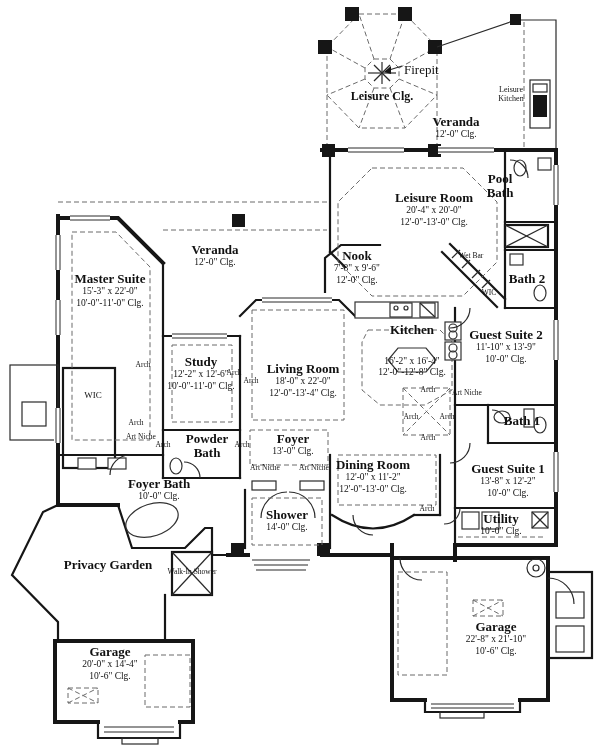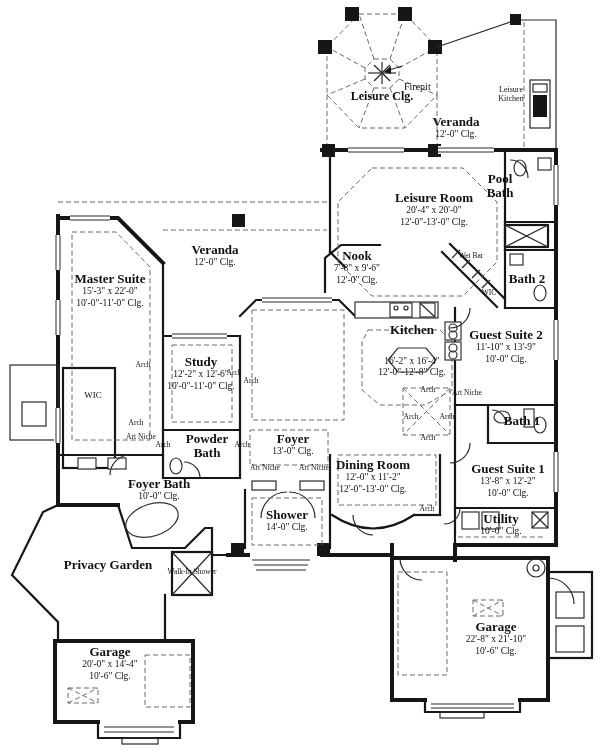--- a/index.html
+++ b/index.html
@@ -15,21 +15,21 @@
   .fix{stroke:#333;stroke-width:1.2;fill:#fff;}
   .win{stroke:#2a2a2a;stroke-width:1;fill:none;}
   
   .lbl{position:absolute;transform:translateX(-50%);text-align:center;line-height:1.18;}
   .rn{font-weight:bold;font-size:13px;white-space:nowrap;}
   .rn.wrap{white-space:normal;line-height:1.05;}
   .rd{font-size:9.5px;white-space:nowrap;}
   .ft{position:absolute;transform:translateX(-50%);text-align:center;
       font-size:7.5px;line-height:1.1;white-space:nowrap;}
   .ft.wrap{white-space:normal;}
-  .ftl{position:absolute;font-size:10px;white-space:nowrap;margin-top:19px;}
+  .ftl{position:absolute;font-size:13px;white-space:nowrap;}
   .vt{position:absolute;transform:translateX(-50%);font-weight:bold;font-size:12px;white-space:nowrap;}
   .cp{position:absolute;transform:translateX(-50%);text-align:center;font-weight:bold;
       font-size:8.5px;line-height:1.25;background:#fff;}
 </style>
 </head>
 <body>
 
 <div class="plan">
 
 <svg width="600" height="754" viewBox="0 0 600 754">
@@ -355,20 +355,25 @@
 </div>
 <div class="lbl" style="left:110px;top:271px">
   <div class="rn">Master Suite</div>
   <div class="rd">15'-3" x 22'-0"</div>
   <div class="rd">10'-0"-11'-0" Clg.</div>
 </div>
 <div class="lbl" style="left:201px;top:354px">
   <div class="rn">Study</div>
   <div class="rd">12'-2" x 12'-6"</div>
   <div class="rd">10'-0"-11'-0" Clg.</div>
+</div>
+<div class="lbl" style="left:303px;top:361px">
+  <div class="rn">Living Room</div>
+  <div class="rd">18'-0" x 22'-0"</div>
+  <div class="rd">12'-0"-13'-4" Clg.</div>
 </div>
 <div class="lbl" style="left:412px;top:322px">
   <div class="rn">Kitchen</div>
 </div>
 <div class="lbl" style="left:412px;top:356px">
   <div class="rd">16'-2" x 16'-4"</div>
   <div class="rd">12'-0"-12'-8" Clg.</div>
 </div>
 <div class="lbl" style="left:207px;top:432px;width:64px">
   <div class="rn wrap">Powder Bath</div>

